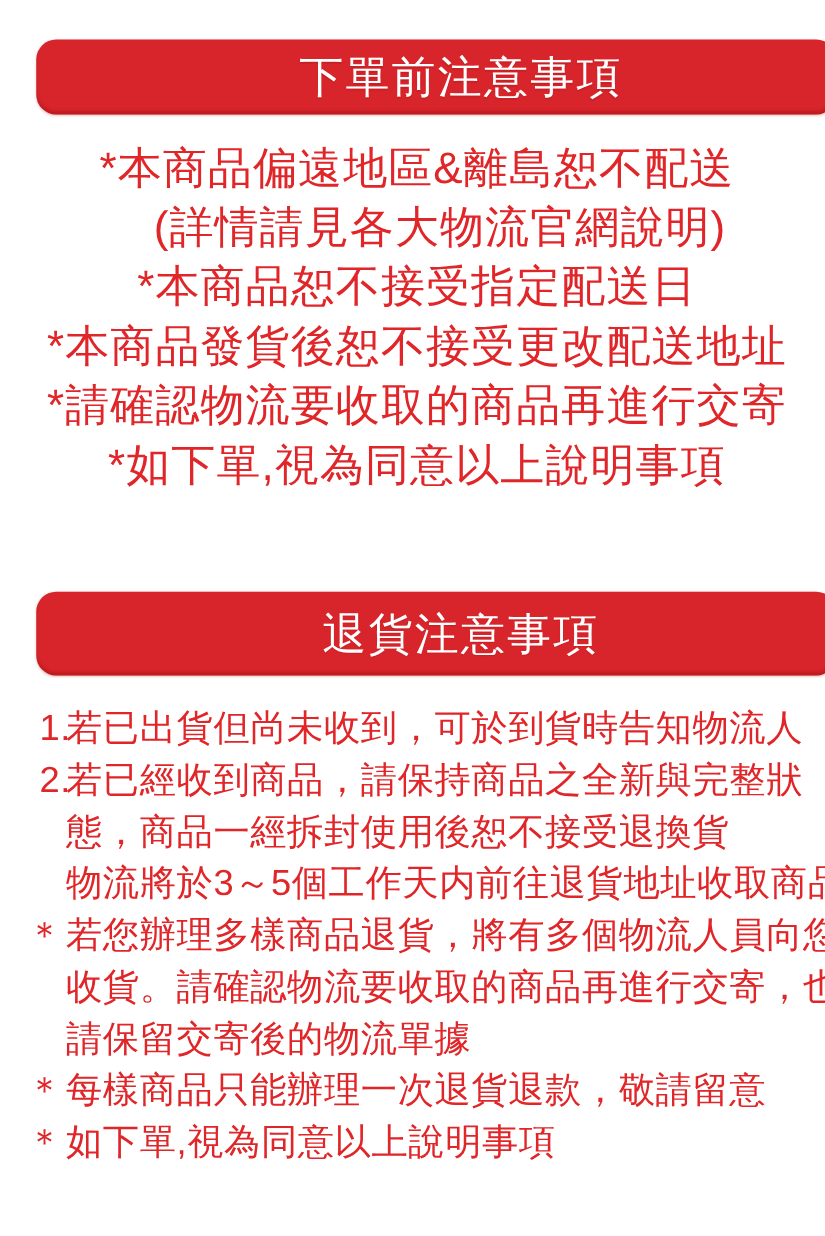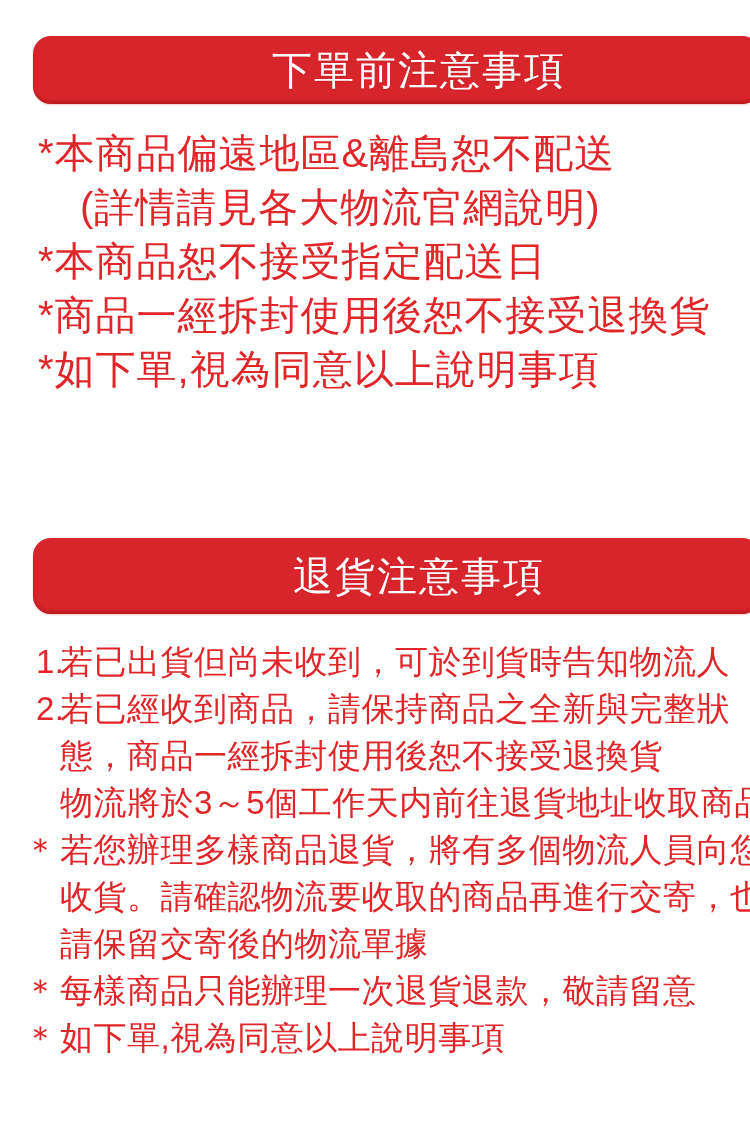--- a/index.html
+++ b/index.html
@@ -36,20 +36,21 @@
     text-shadow: 0 1px 1px rgba(150,20,20,.25);
   }
   #banner-preorder { top: 36px; height: 68px; }
   #banner-return   { top: 538px; height: 76px; }
 
   .section1 {
     position: absolute;
     top: 126px;
     left: 0;
     width: 720px;
+    text-align: center;
   }
   .s1-line {
     height: 54px;
     line-height: 54px;
     padding-left: 38px;
     color: #e02629;
     font-size: 40px;
     letter-spacing: 1px;
     white-space: nowrap;
   }
@@ -92,21 +93,22 @@
 <div class="page">
 
   <div class="banner" id="banner-preorder">
     <span class="banner-title">下單前注意事項</span>
   </div>
 
   <div class="section1">
     <div class="s1-line">*本商品偏遠地區&amp;離島恕不配送</div>
     <div class="s1-line cont">(詳情請見各大物流官網說明)</div>
     <div class="s1-line">*本商品恕不接受指定配送日</div>
-    <div class="s1-line">*商品一經拆封使用後恕不接受退換貨</div>
+    <div class="s1-line">*本商品發貨後恕不接受更改配送地址</div>
+    <div class="s1-line">*請確認物流要收取的商品再進行交寄</div>
     <div class="s1-line">*如下單,視為同意以上說明事項</div>
   </div>
 
   <div class="banner" id="banner-return">
     <span class="banner-title">退貨注意事項</span>
   </div>
 
   <div class="section2">
 
     <div class="s2-line">

